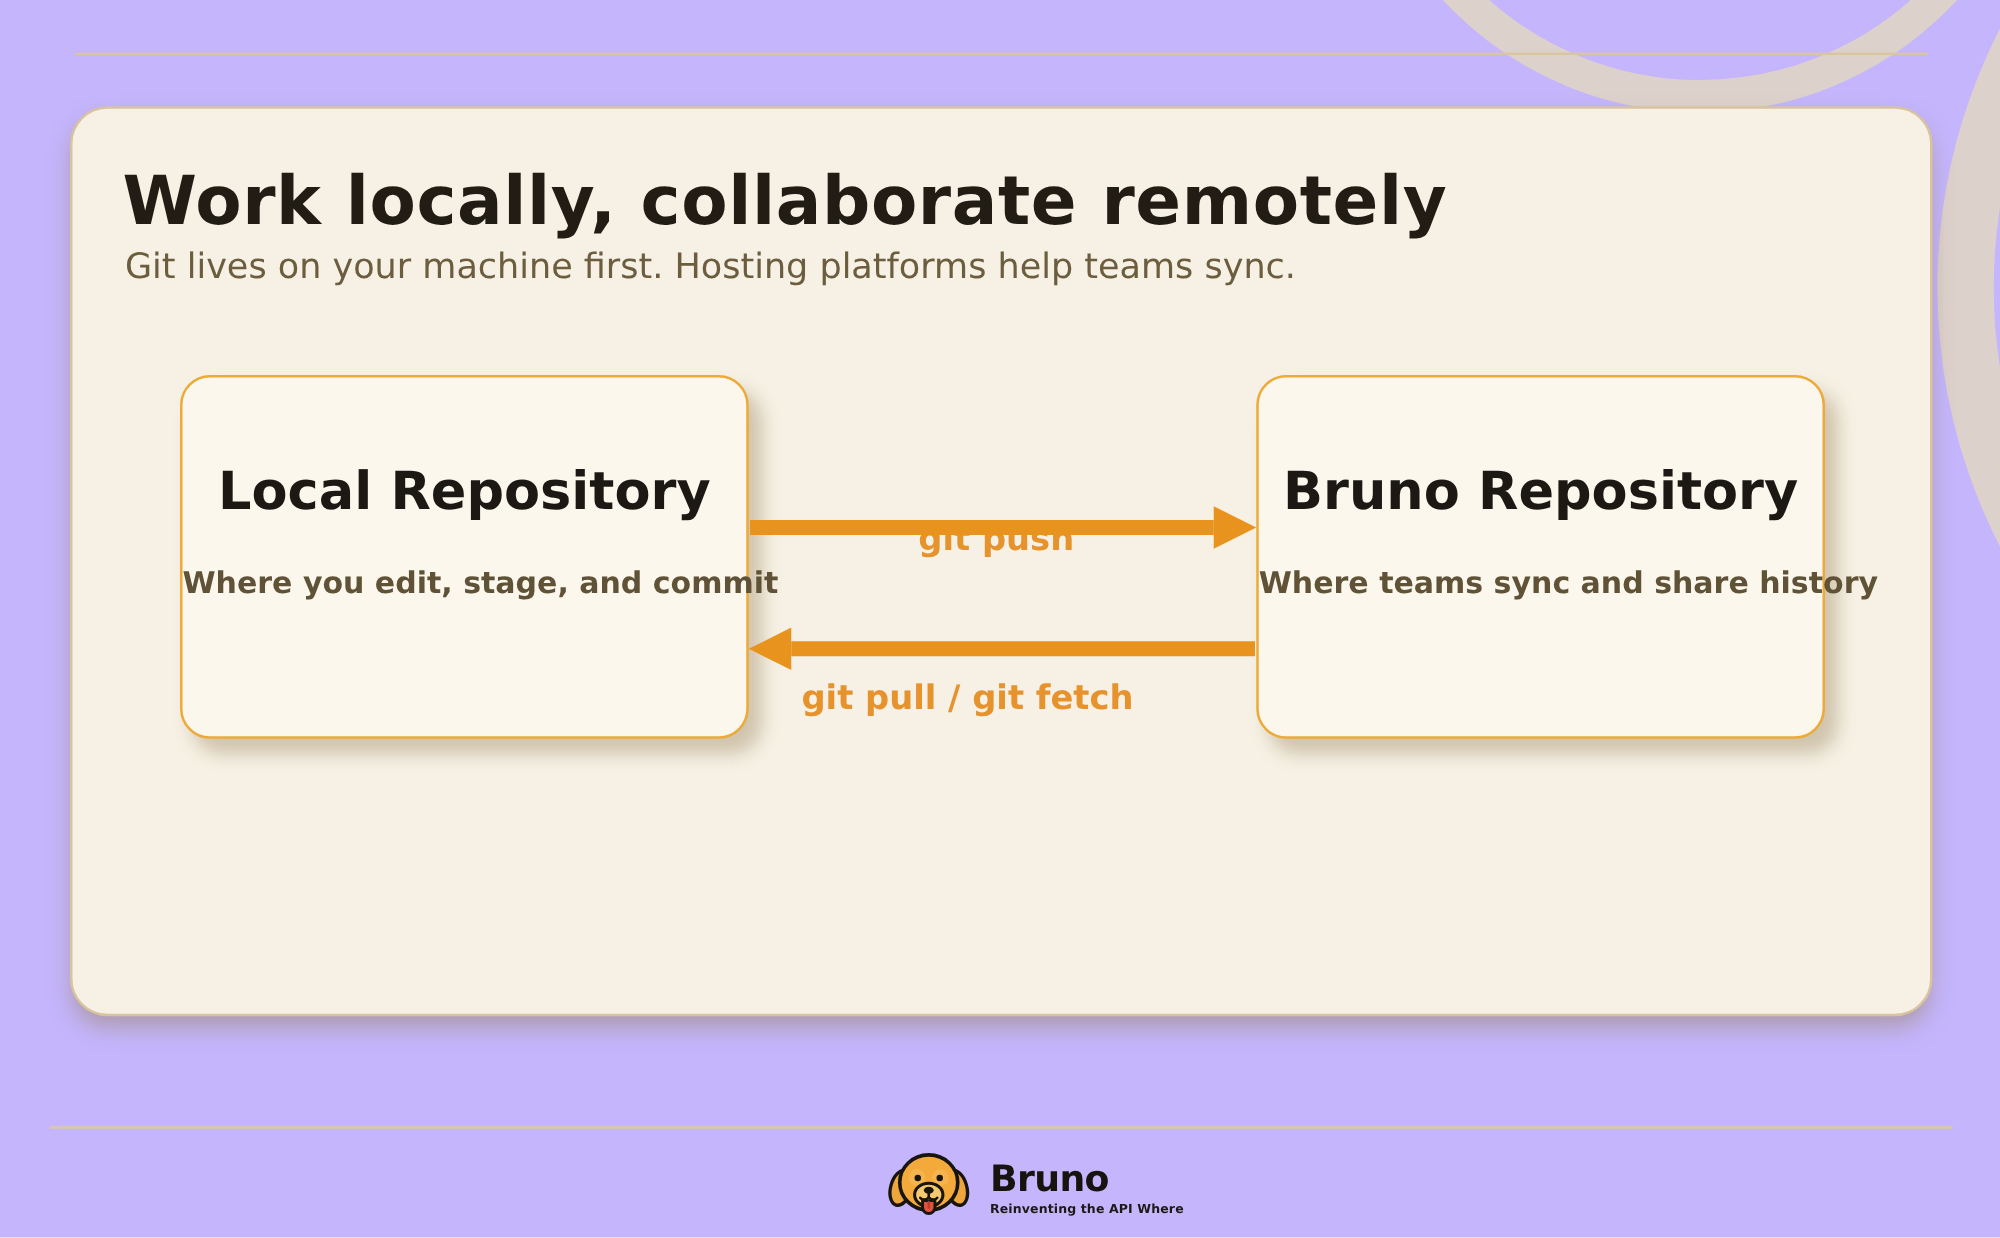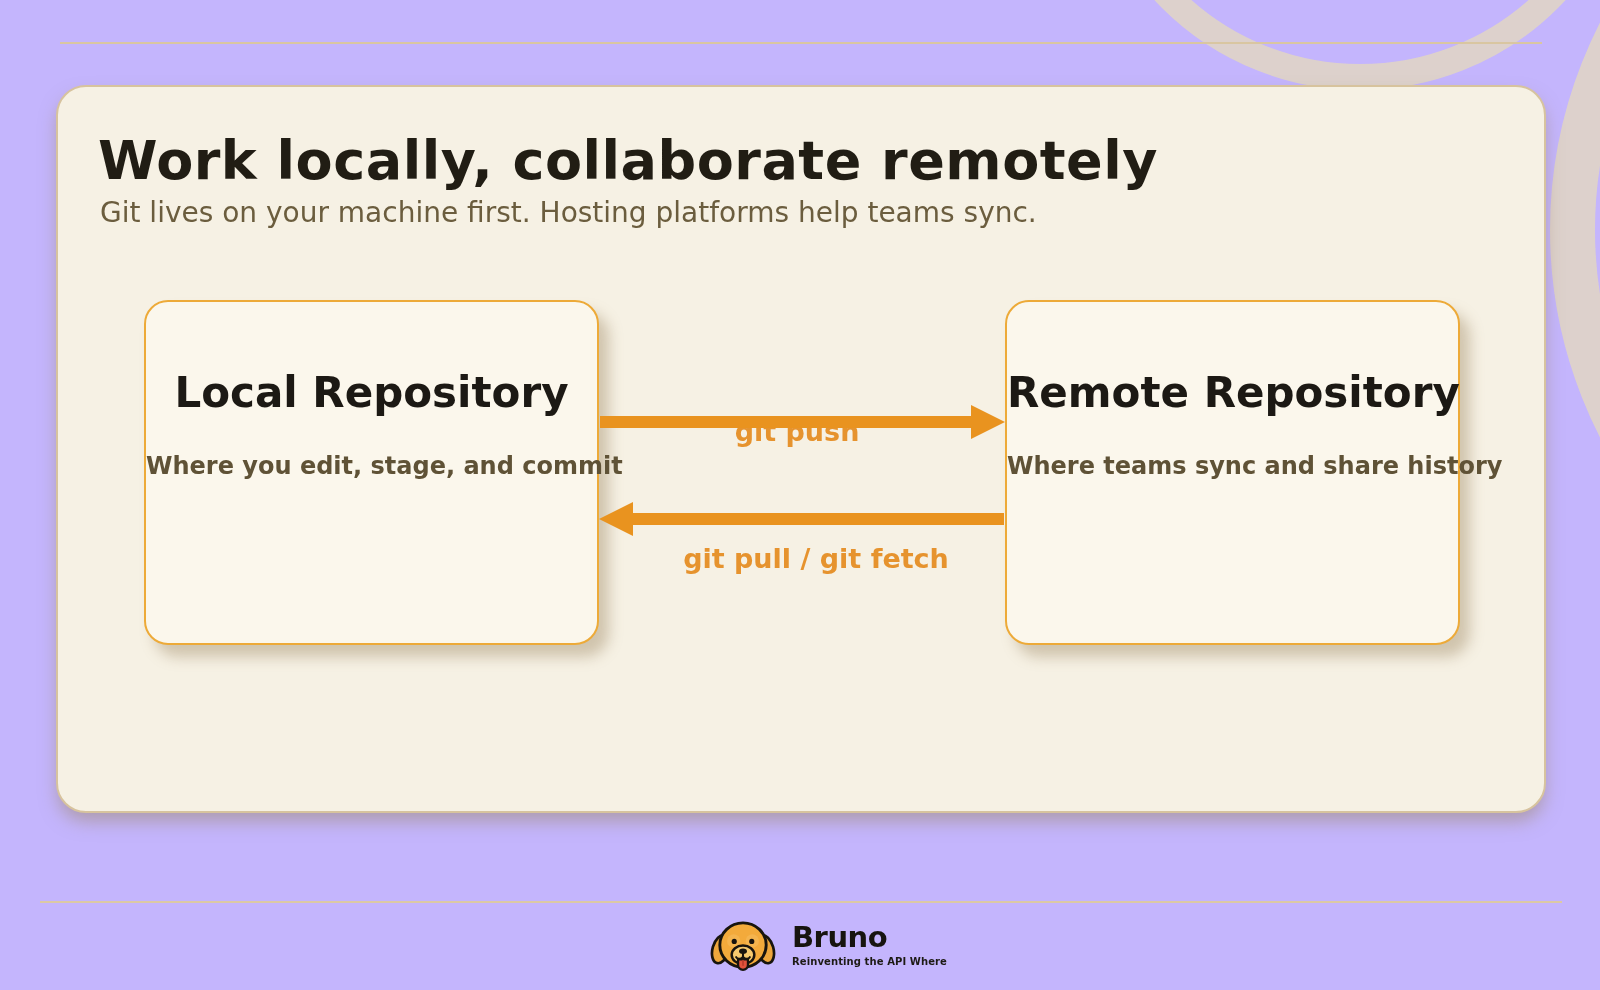--- a/index.html
+++ b/index.html
@@ -35,21 +35,21 @@
   .card-title{
     position:absolute;left:40px;top:43px;
     font-size:54px;font-weight:bold;line-height:1.15;color:#211d14;
     letter-spacing:.5px;
   }
   .card-subtitle{
     position:absolute;left:42px;top:109px;
     font-size:28px;line-height:1.2;color:#6b5d3e;
   }
   .repo-box{
-    position:absolute;top:213px;width:455px;height:345px;
+    position:absolute;top:213px;width:455px;height:291px;
     background:#fbf7ec;border:2.5px solid #edaa38;border-radius:24px;
     box-shadow:10px 12px 14px rgba(146,123,85,.38);
   }
   .repo-box.local{left:86px;}
   .repo-box.remote{left:947px;}
   .repo-title{
     position:absolute;left:0;right:0;top:66px;text-align:center;
     font-size:42px;font-weight:bold;line-height:1.2;color:#1c1914;
     white-space:nowrap;
   }
@@ -61,24 +61,24 @@
   .shaft-push{left:542px;top:329px;width:371px;}
   .shaft-pull{left:575px;top:426px;width:371px;}
   .arrow-head{position:absolute;width:0;height:0;border-top:17px solid transparent;border-bottom:17px solid transparent;}
   .head-push{left:913px;top:318px;border-left:34px solid #e9931f;}
   .head-pull{left:541px;top:415px;border-right:34px solid #e9931f;}
   .arrow-label{
     position:absolute;width:400px;text-align:center;
     font-size:27px;font-weight:bold;color:#e6932e;white-space:nowrap;
   }
   .label-push{left:539px;top:284px;margin-top:45px;}
-  .label-pull{left:558px;top:456px;}
+  .label-pull{left:516px;top:456px;}
   .footer{
     position:absolute;left:710px;top:911px;height:68px;z-index:2;
-    display:flex;align-items:flex-start;
+    display:flex;align-items:center;
   }
   .logo{width:66px;height:66px;flex:0 0 auto;}
   .brand-block{margin-left:16px;padding-top:11px;}
   .brand-name{
     font-size:29px;font-weight:bold;color:#17140f;line-height:1.05;
     letter-spacing:-0.5px;
   }
   .brand-tagline{
     font-size:10px;font-weight:bold;color:#1d1a14;margin-top:4px;
     letter-spacing:.1px;
@@ -97,21 +97,21 @@
   <div class="card">
     <div class="card-title">Work locally, collaborate remotely</div>
     <div class="card-subtitle">Git lives on your machine first. Hosting platforms help teams sync.</div>
 
     <div class="repo-box local">
       <div class="repo-title">Local Repository</div>
       <div class="repo-desc">Where you edit, stage, and commit</div>
     </div>
 
     <div class="repo-box remote">
-      <div class="repo-title">Remote Repository</div>
+      <div class="repo-title">Bruno Repository</div>
       <div class="repo-desc">Where teams sync and share history</div>
     </div>
 
     <div class="arrow-label label-push">git push</div>
     <div class="arrow-shaft shaft-push"></div>
     <div class="arrow-head head-push"></div>
 
     <div class="arrow-shaft shaft-pull"></div>
     <div class="arrow-head head-pull"></div>
     <div class="arrow-label label-pull">git pull / git fetch</div>

